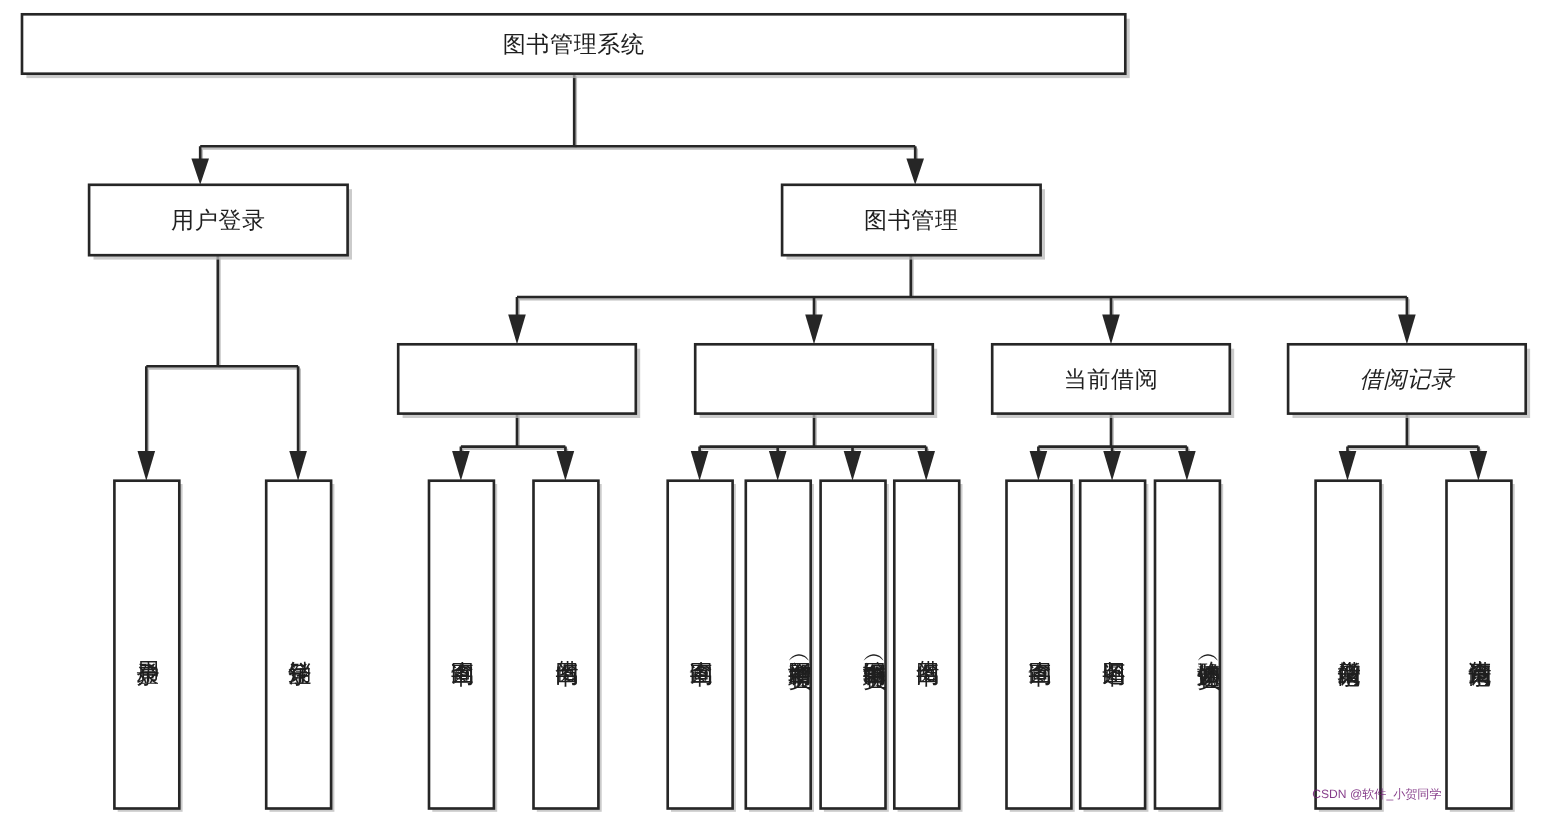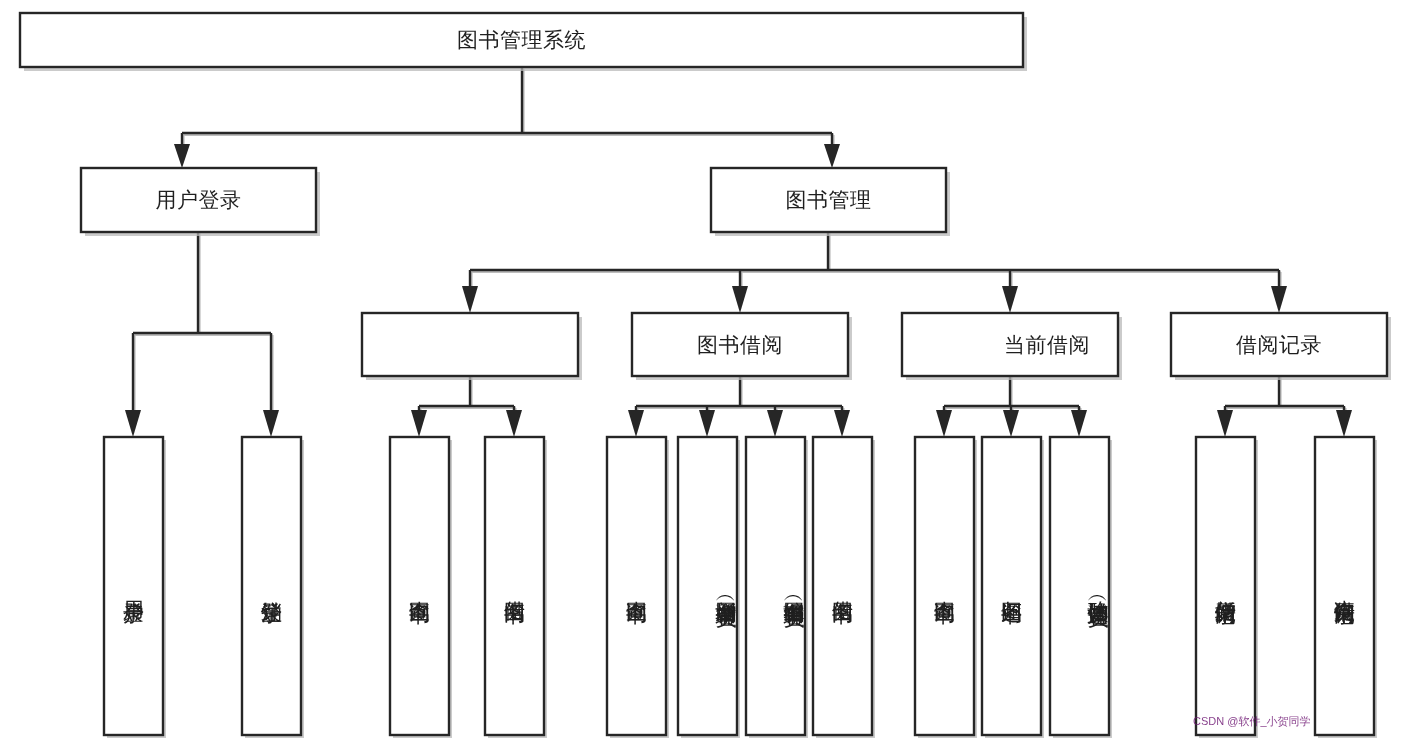--- a/index.html
+++ b/index.html
@@ -246,25 +246,24 @@
     </g>
   </svg>
 
   <div class="node-label-h" style="left:20px; top:13px; width:1003px; height:54px;">图书管理系统</div>
 
   <div class="node-label-h" style="left:81px; top:168px; width:235px; height:64px;">用户登录</div>
 
   <div class="node-label-h" style="left:711px; top:168px; width:235px; height:64px;text-align:center;">图书管理</div>
 
 
-  <div class="node-label-h" style="left:632px; top:313px; width:216px; height:63px;">图书借阅</div>
-
-  <div class="node-label-h" style="left:902px; top:313px; width:216px; height:63px;padding-left:37px;">当前借阅</div>
-
-  <div class="node-label-h" style="left:1171px; top:313px; width:216px; height:63px;">借阅记录</div>
+
+  <div class="node-label-h" style="left:902px; top:313px; width:216px; height:63px;">当前借阅</div>
+
+  <div class="node-label-h" style="left:1171px; top:313px; width:216px; height:63px;font-style:italic;">借阅记录</div>
 
   <div class="node-label-v" style="left:104px; top:437px; width:59px; height:298px;">用户登录</div>
 
   <div class="node-label-v" style="left:242px; top:437px; width:59px; height:298px;">注销登录</div>
 
   <div class="node-label-v" style="left:390px; top:437px; width:59px; height:298px;">查询图书</div>
 
   <div class="node-label-v" style="left:485px; top:437px; width:59px; height:298px;">借阅图书</div>
 
   <div class="node-label-v" style="left:607px; top:437px; width:59px; height:298px;">查询图书</div>

